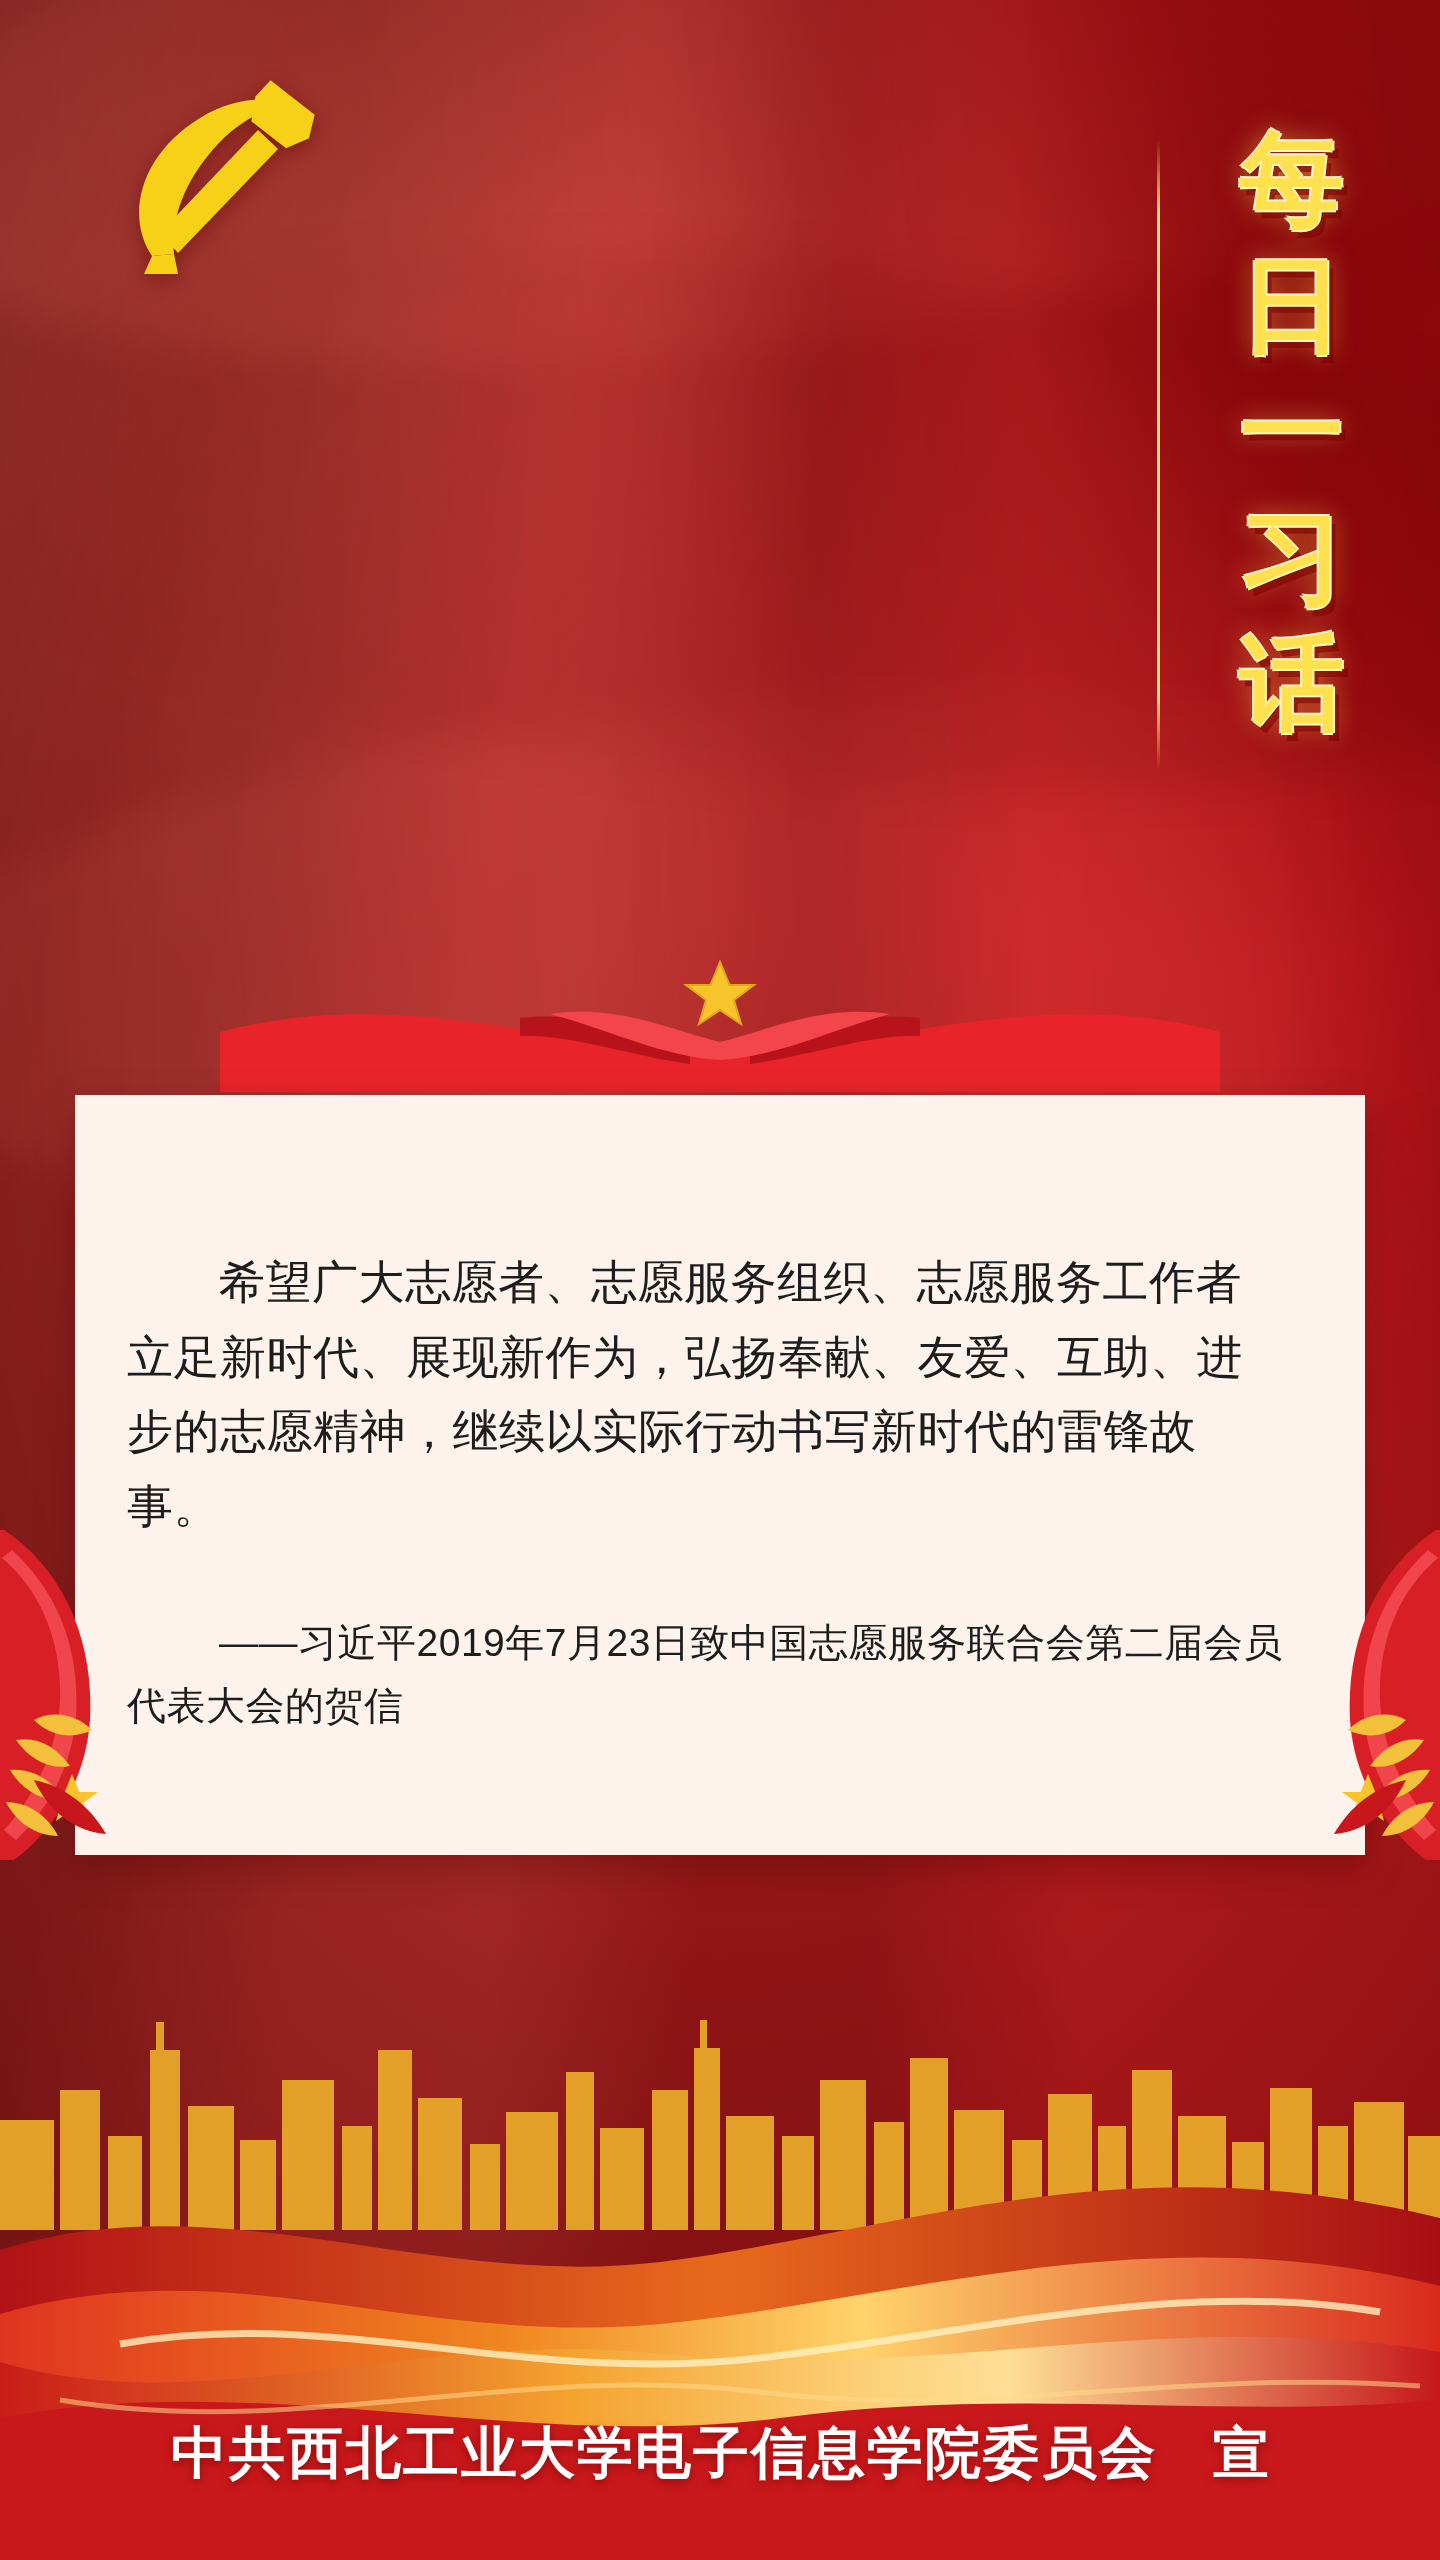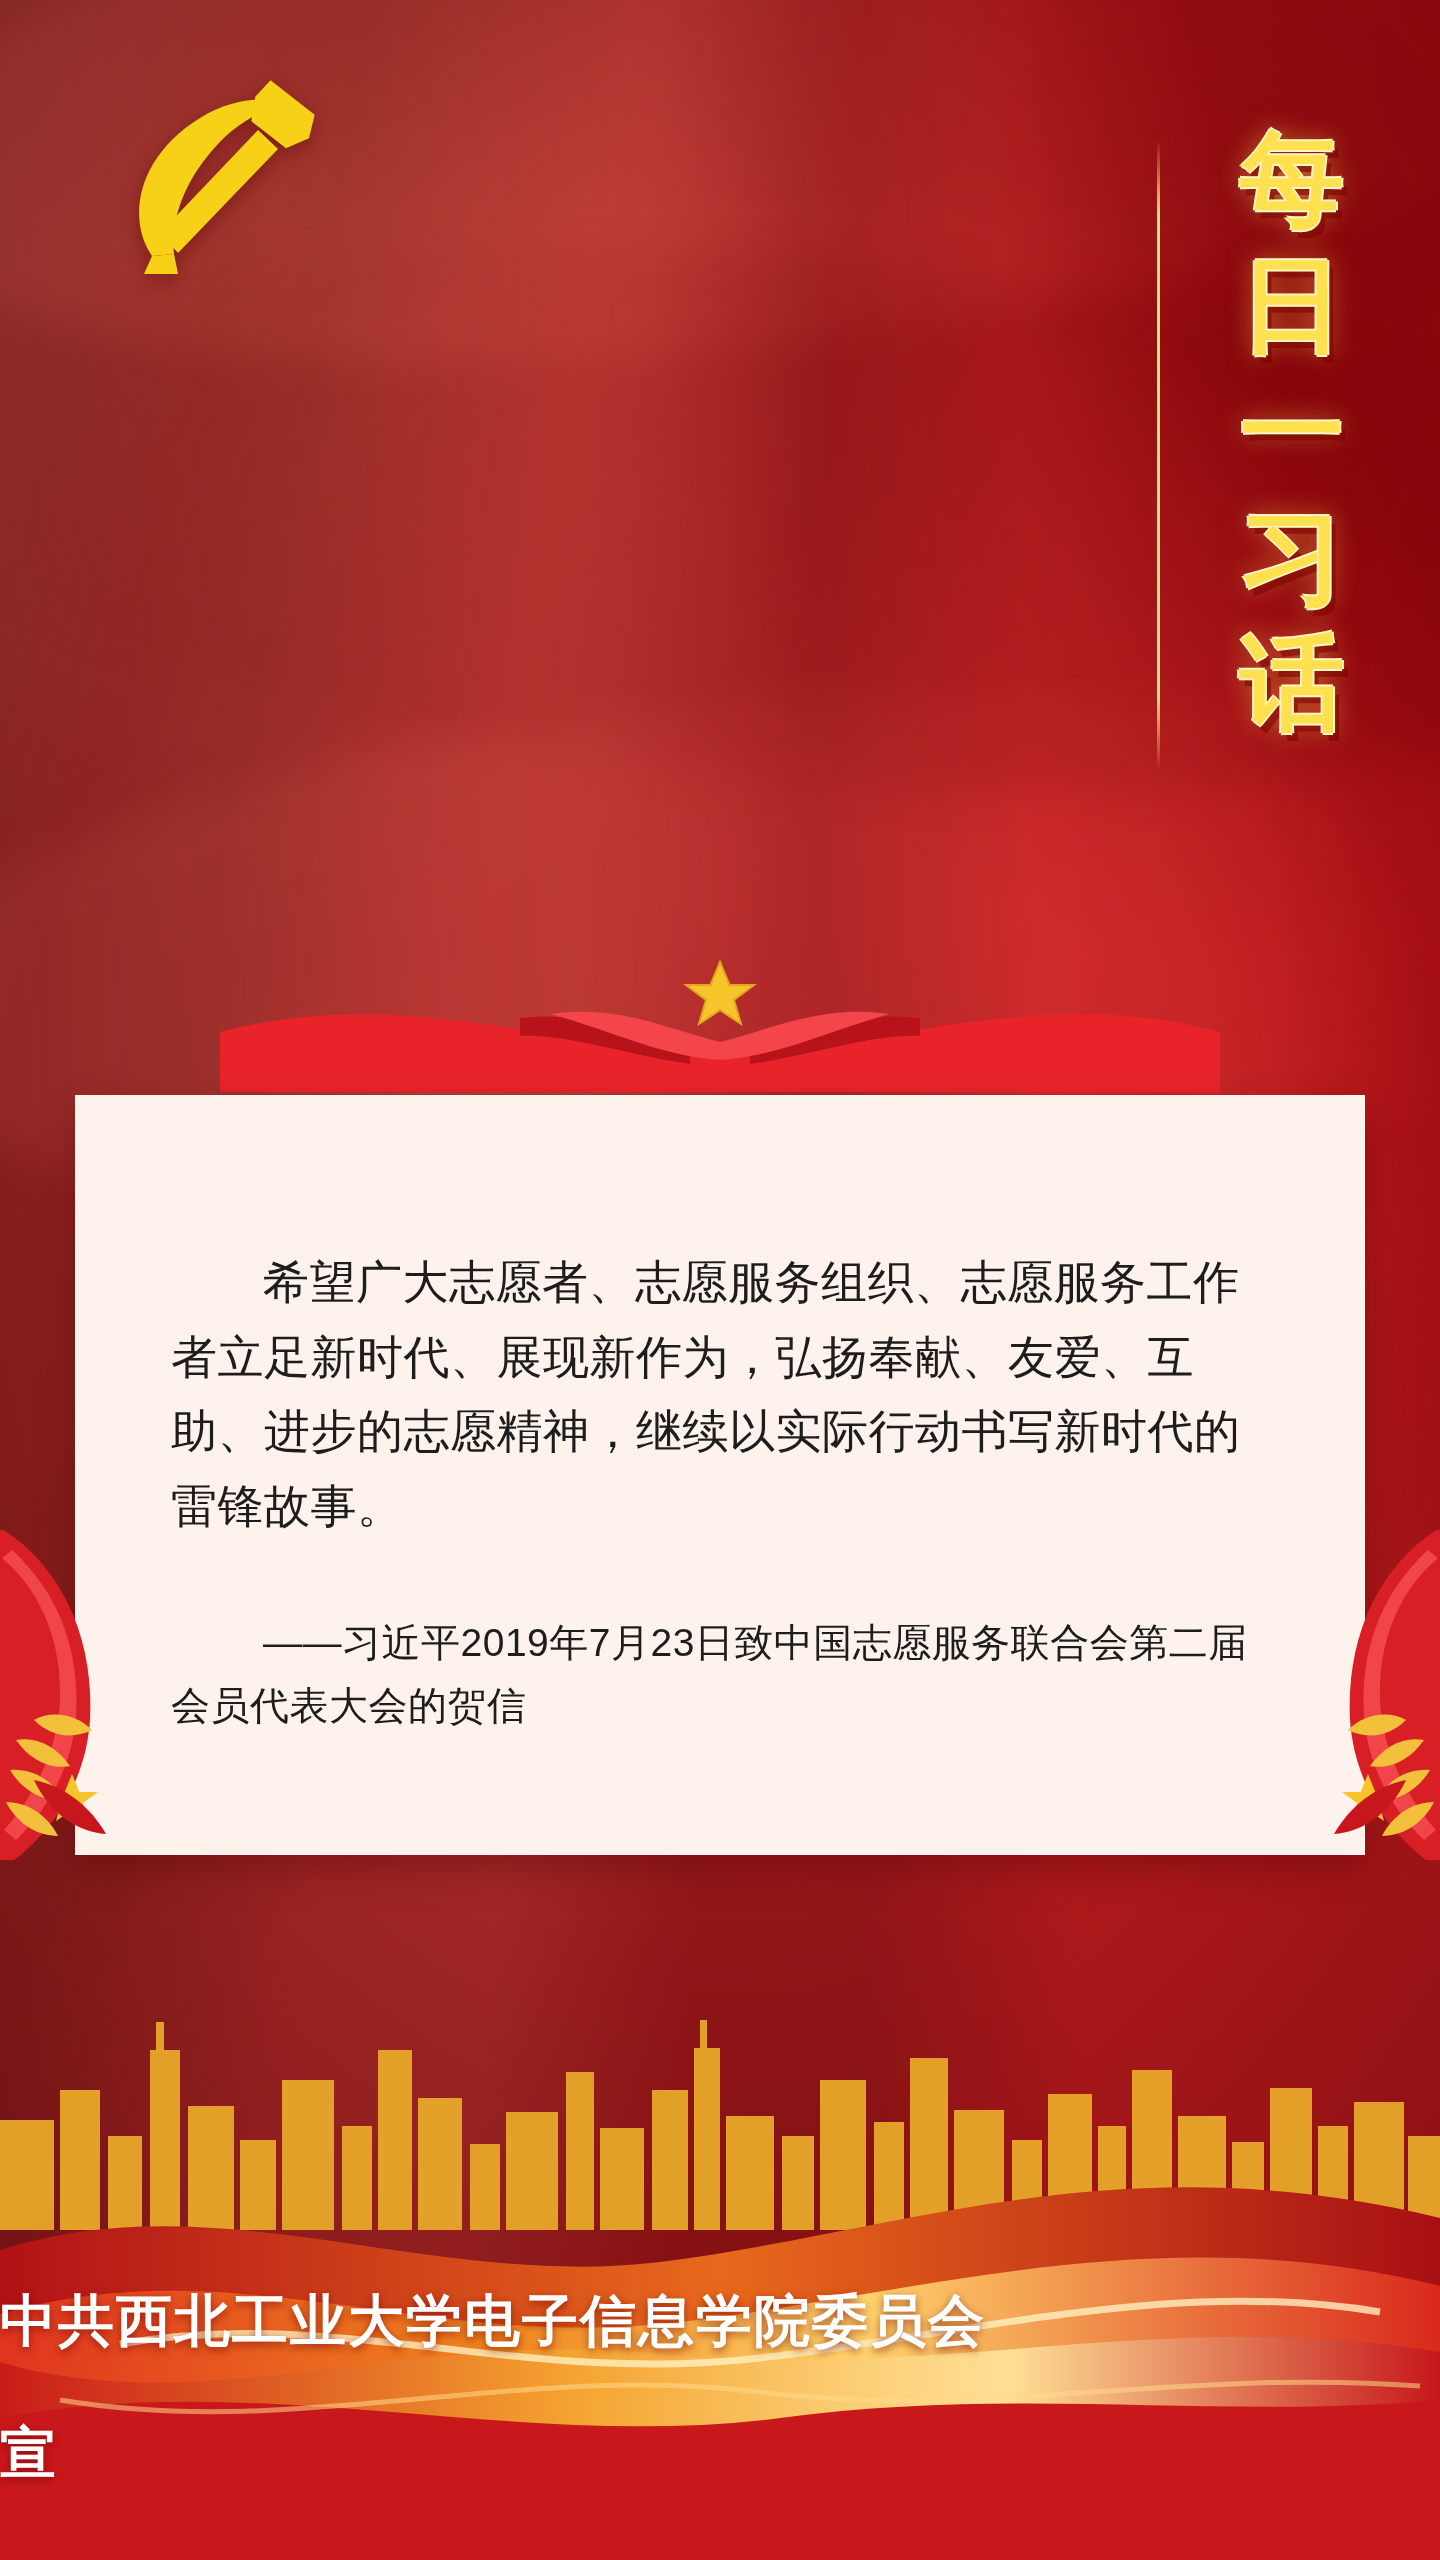--- a/index.html
+++ b/index.html
@@ -118,21 +118,21 @@
     left: 75px;
     top: 1095px;
     width: 1290px;
     height: 760px;
     background: #fdf3ec;
     box-shadow: 0 14px 34px rgba(80,0,0,.35);
   }
   .card-inner {
     position: absolute;
     inset: 0;
-    padding: 150px 80px 0 96px;
+    padding: 150px 80px 0 52px;
     box-sizing: border-box;
   }
   .quote-text {
     font-family: "Liberation Sans", sans-serif;
     font-size: 46px;
     line-height: 1.62;
     color: #1d1d1d;
     text-indent: 92px;
     margin: 0;
     letter-spacing: .5px;
@@ -182,21 +182,20 @@
   .footer {
     position: absolute;
     left: 0;
     bottom: 68px;
     width: 1440px;
     text-align: center;
     display: flex;
     justify-content: center;
     align-items: baseline;
     gap: 56px;
-    flex-direction: column;
   }
   .footer .org {
     font-family: "Liberation Sans", sans-serif;
     font-weight: bold;
     font-size: 56px;
     color: #ffffff;
     letter-spacing: 2px;
     text-shadow: 0 3px 8px rgba(110,0,0,.6);
   }
   .footer .tag {

